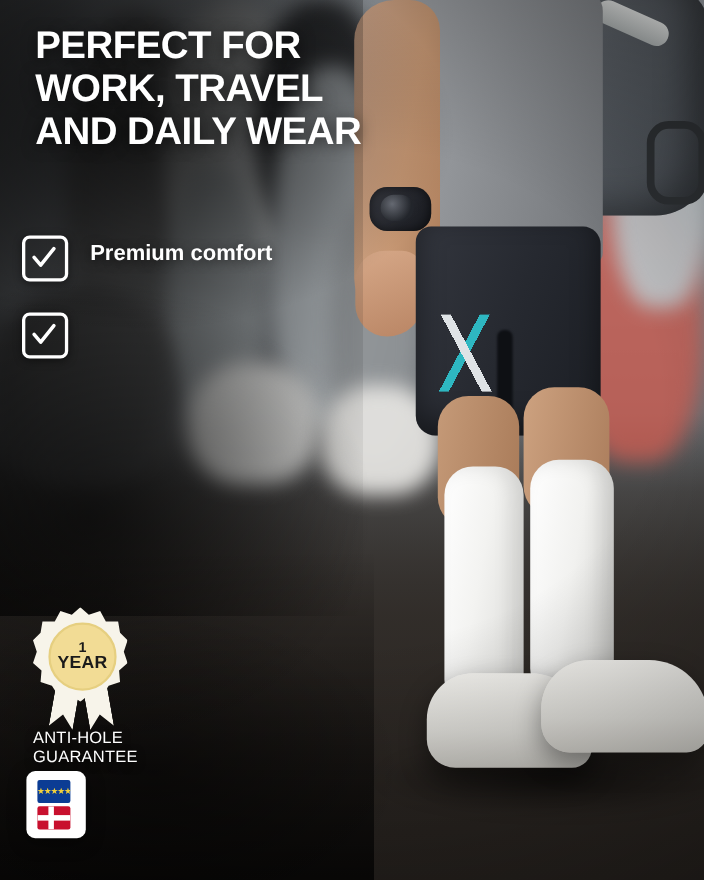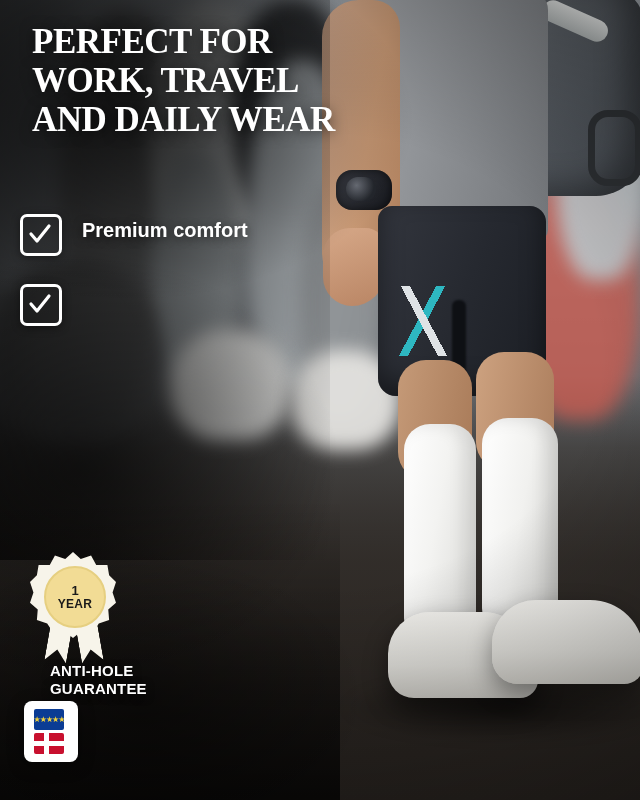--- a/index.html
+++ b/index.html
@@ -210,21 +210,21 @@
     left: 32px; top: 22px;
     width: 360px;
     color: #ffffff;
     font-weight: bold;
     font-size: 35px;
     line-height: 1.12;
     letter-spacing: -0.5px;
     text-transform: uppercase;
     text-shadow: 0 2px 14px rgba(0,0,0,.6);
   }
-  .headline div { white-space: nowrap; font-family: Liberation Serif, serif; }
+  .headline div { white-space: nowrap; }
 
   .features {
     position: absolute;
     left: 20px; top: 214px;
     width: 290px;
   }
   .feature {
     display: flex;
     align-items: flex-start;
     margin-bottom: 28px;
@@ -272,36 +272,35 @@
     border-radius: 50%;
     background: #f2dc95;
     border: 2px solid #e6cf80;
     display: flex; flex-direction: column;
     align-items: center; justify-content: center;
     color: #1a1a1a;
     font-weight: bold;
     line-height: 1.05;
   }
   .seal .inner .num { font-size: 13px; }
-  .seal .inner .yr { font-size: 12px; letter-spacing: .3px; }
+  .seal .inner .yr { font-size: 16px; letter-spacing: .3px; }
   .ribbon-l, .ribbon-r {
     position: absolute; width: 22px; height: 44px; background: #f7f4ea; top: 66px;
   }
   .ribbon-l { left: 18px; transform: rotate(10deg); clip-path: polygon(0 0,100% 0,100% 100%,50% 72%,0 100%); }
   .ribbon-r { left: 48px; transform: rotate(-10deg); clip-path: polygon(0 0,100% 0,100% 100%,50% 72%,0 100%); }
   .guarantee-text {
     margin-top: 24px;
     color: #ffffff;
-    font-weight: bold;
+    font-weight: normal;
     font-size: 15px;
     line-height: 1.18;
     letter-spacing: .2px;
     text-transform: uppercase;
     text-shadow: 0 2px 8px rgba(0,0,0,.6);
-    margin-left: 20px;
   }
 
   
   .origin {
     position: absolute;
     left: 24px; bottom: 38px;
     background: #ffffff;
     border-radius: 8px;
     padding: 8px 14px 8px 10px;
     display: flex;

